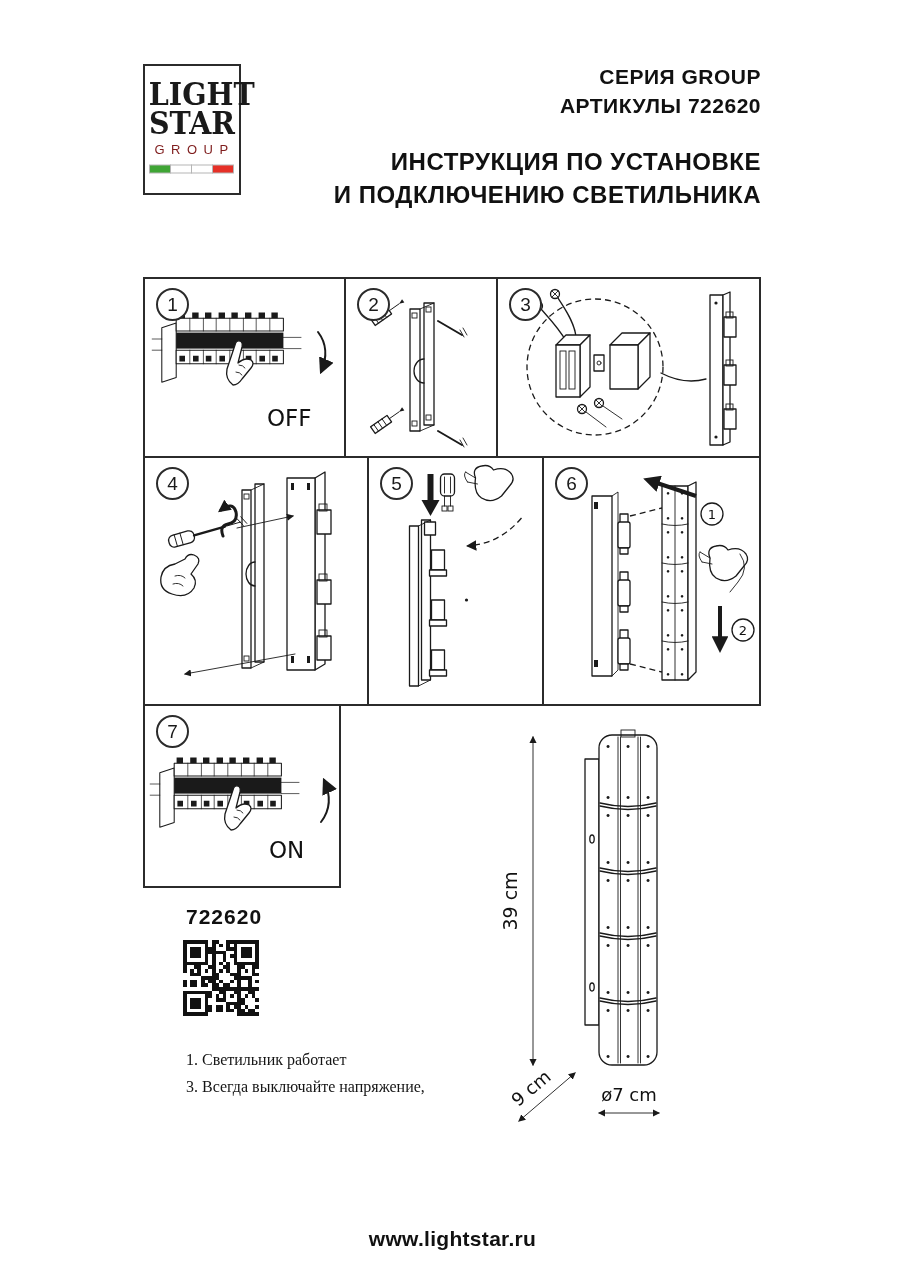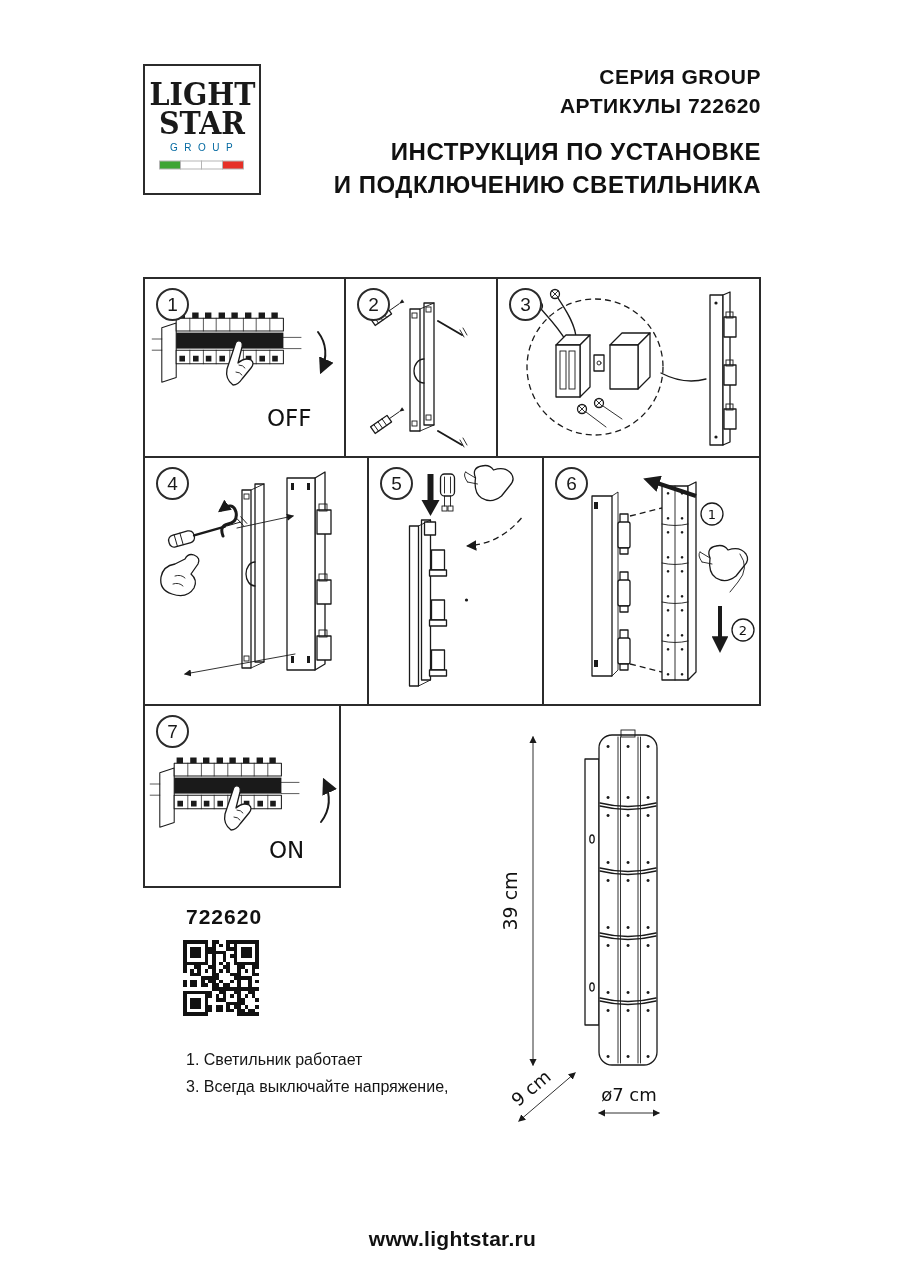--- a/index.html
+++ b/index.html
@@ -1,46 +1,46 @@
 <!DOCTYPE html>
 <html><head>
 <meta charset="utf-8">
 <style>
   html,body{margin:0;padding:0;background:#fff;}
   .sheet{position:relative;width:905px;height:1280px;background:#fff;overflow:hidden;
          font-family:"Liberation Sans",sans-serif;color:#111;}
   
-  .logo-box{position:absolute;left:143px;top:64px;width:118px;height:131px;
+  .logo-box{position:absolute;left:143px;top:64px;width:98px;height:131px;
             border:2px solid #2b2b2b;box-sizing:border-box;text-align:center;}
   .logo-word{font-family:"DejaVu Serif",serif;font-weight:bold;font-size:31px;
              line-height:29px;letter-spacing:0px;transform:scaleX(.92);color:#1a1a1a;}
   .logo-words{margin-top:14px;}
-  .logo-group{font-size:10px;letter-spacing:6.5px;margin-top:4px;margin-left:5px;color:#0369a1;}
+  .logo-group{font-size:13px;letter-spacing:6.5px;margin-top:4px;margin-left:5px;color:#7f1d1d;}
   .logo-flag{margin:7px auto 0;display:block;}
   .hdr-right{position:absolute;right:144px;top:62px;text-align:right;}
   .hdr-series{font-size:21px;font-weight:bold;letter-spacing:.5px;line-height:29px;}
-  .hdr-title{margin-top:15px;font-size:24px;font-weight:bold;letter-spacing:.5px;line-height:33px;}
+  .hdr-title{margin-top:25px;font-size:24px;font-weight:bold;letter-spacing:.5px;line-height:33px;}
   
   .cell{position:absolute;border:2px solid #2b2b2b;box-sizing:border-box;background:#fff;}
   .cell svg{position:absolute;left:0;top:0;width:100%;height:100%;}
   .stepnum{position:absolute;left:11px;top:9px;width:33px;height:33px;border:2px solid #2b2b2b;
            border-radius:50%;box-sizing:border-box;display:flex;align-items:center;justify-content:center;
            font-size:19px;color:#1a1a1a;background:#fff;z-index:2;}
   
   .ln{fill:none;stroke:#1a1a1a;stroke-width:1.3;stroke-linecap:round;stroke-linejoin:round;}
   .lnt{fill:none;stroke:#1a1a1a;stroke-width:.9;stroke-linecap:round;}
   .wh{fill:#fff;stroke:#1a1a1a;stroke-width:1.3;stroke-linejoin:round;}
   .fl{fill:#1a1a1a;stroke:none;}
   .thick{fill:none;stroke:#1a1a1a;stroke-width:4;stroke-linecap:butt;}
   .dash{fill:none;stroke:#1a1a1a;stroke-width:1.3;stroke-dasharray:6 4;}
   text.svgt{fill:#111;stroke:none;font-family:"DejaVu Sans",sans-serif;}
   
   .article{position:absolute;left:186px;top:905px;font-size:21px;font-weight:bold;letter-spacing:1px;}
   .qr{position:absolute;left:183px;top:940px;}
-  .notes{position:absolute;left:186px;top:1046px;font-family:Liberation Sans, sans-serif;
+  .notes{position:absolute;left:186px;top:1046px;font-family:Liberation Serif, serif;
          font-size:16px;line-height:27px;color:#151515;}
   .dimfig{position:absolute;left:497px;top:719px;}
   .footer{position:absolute;left:0;top:1198px;width:905px;text-align:center;
           font-size:21px;font-weight:bold;letter-spacing:.3px;margin-top:29px;}
 </style>
 </head>
 <body>
 
 <div class="sheet">
 

